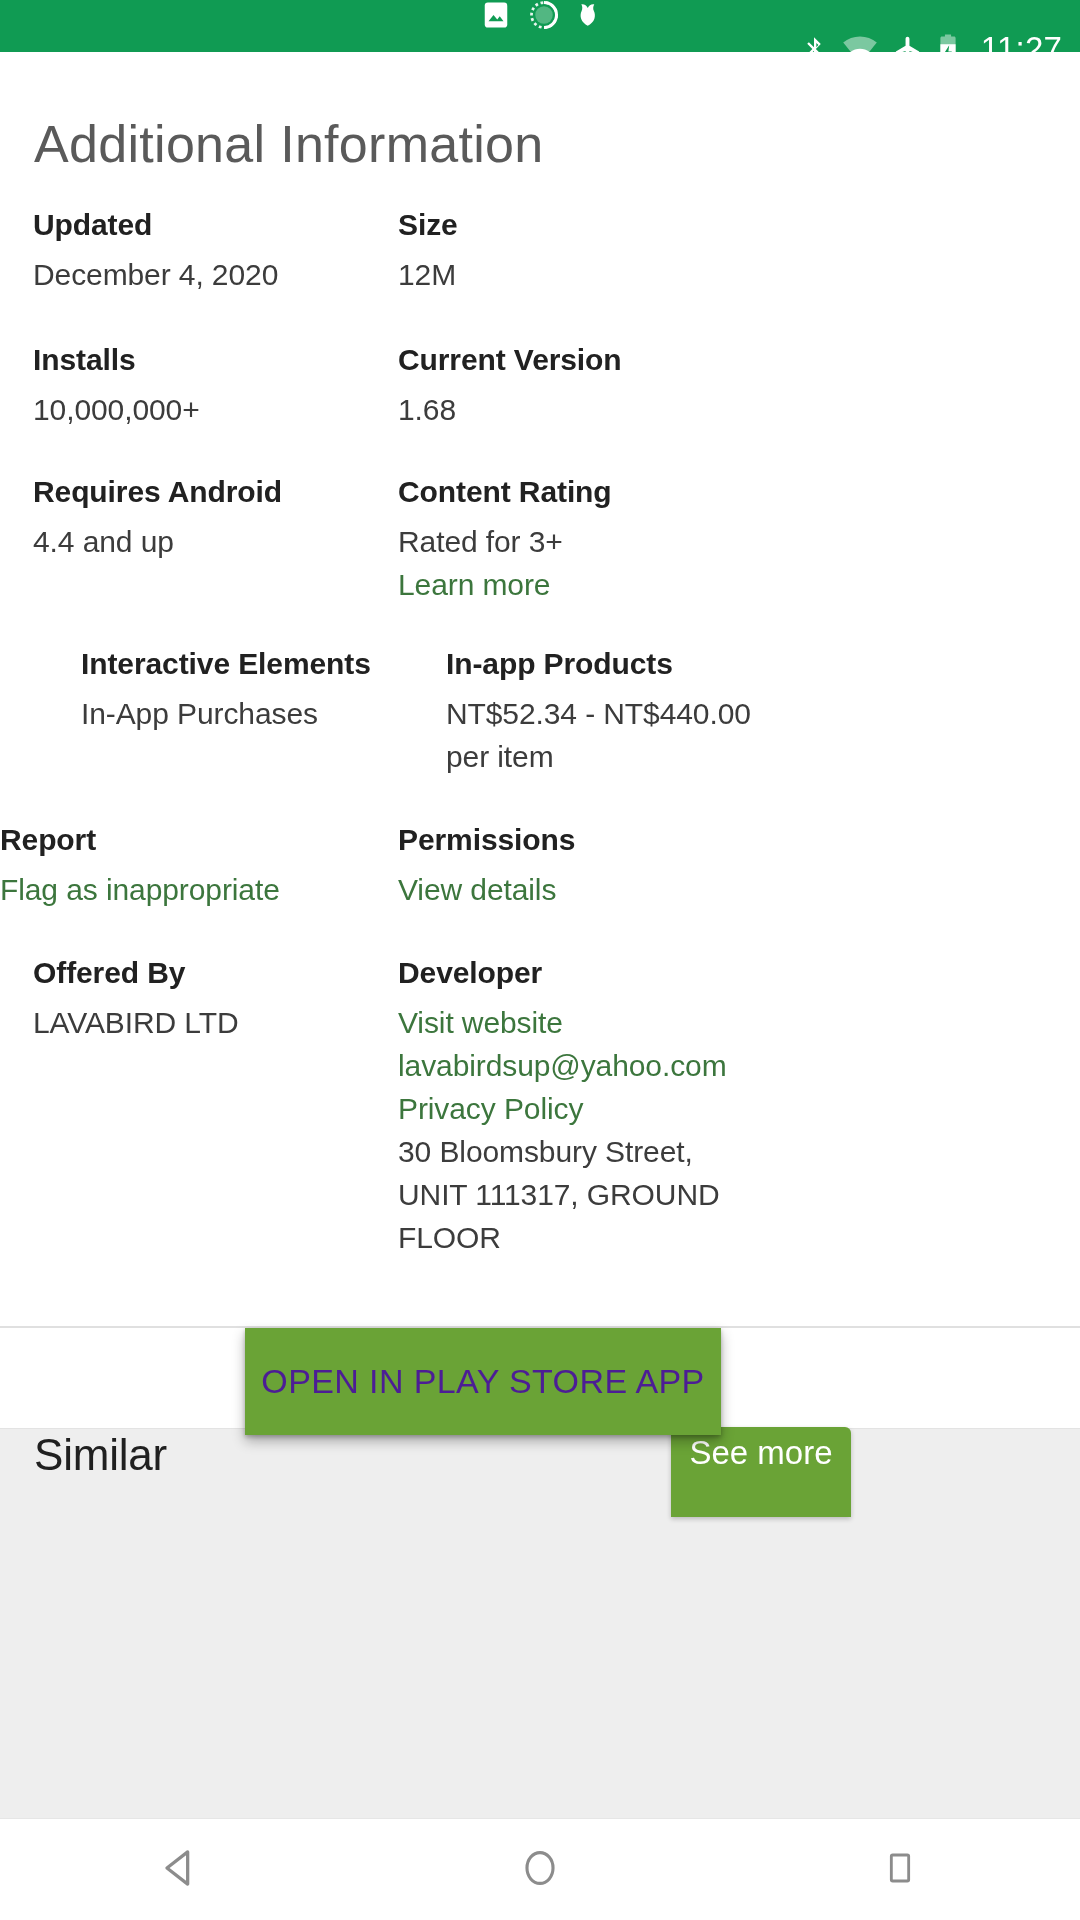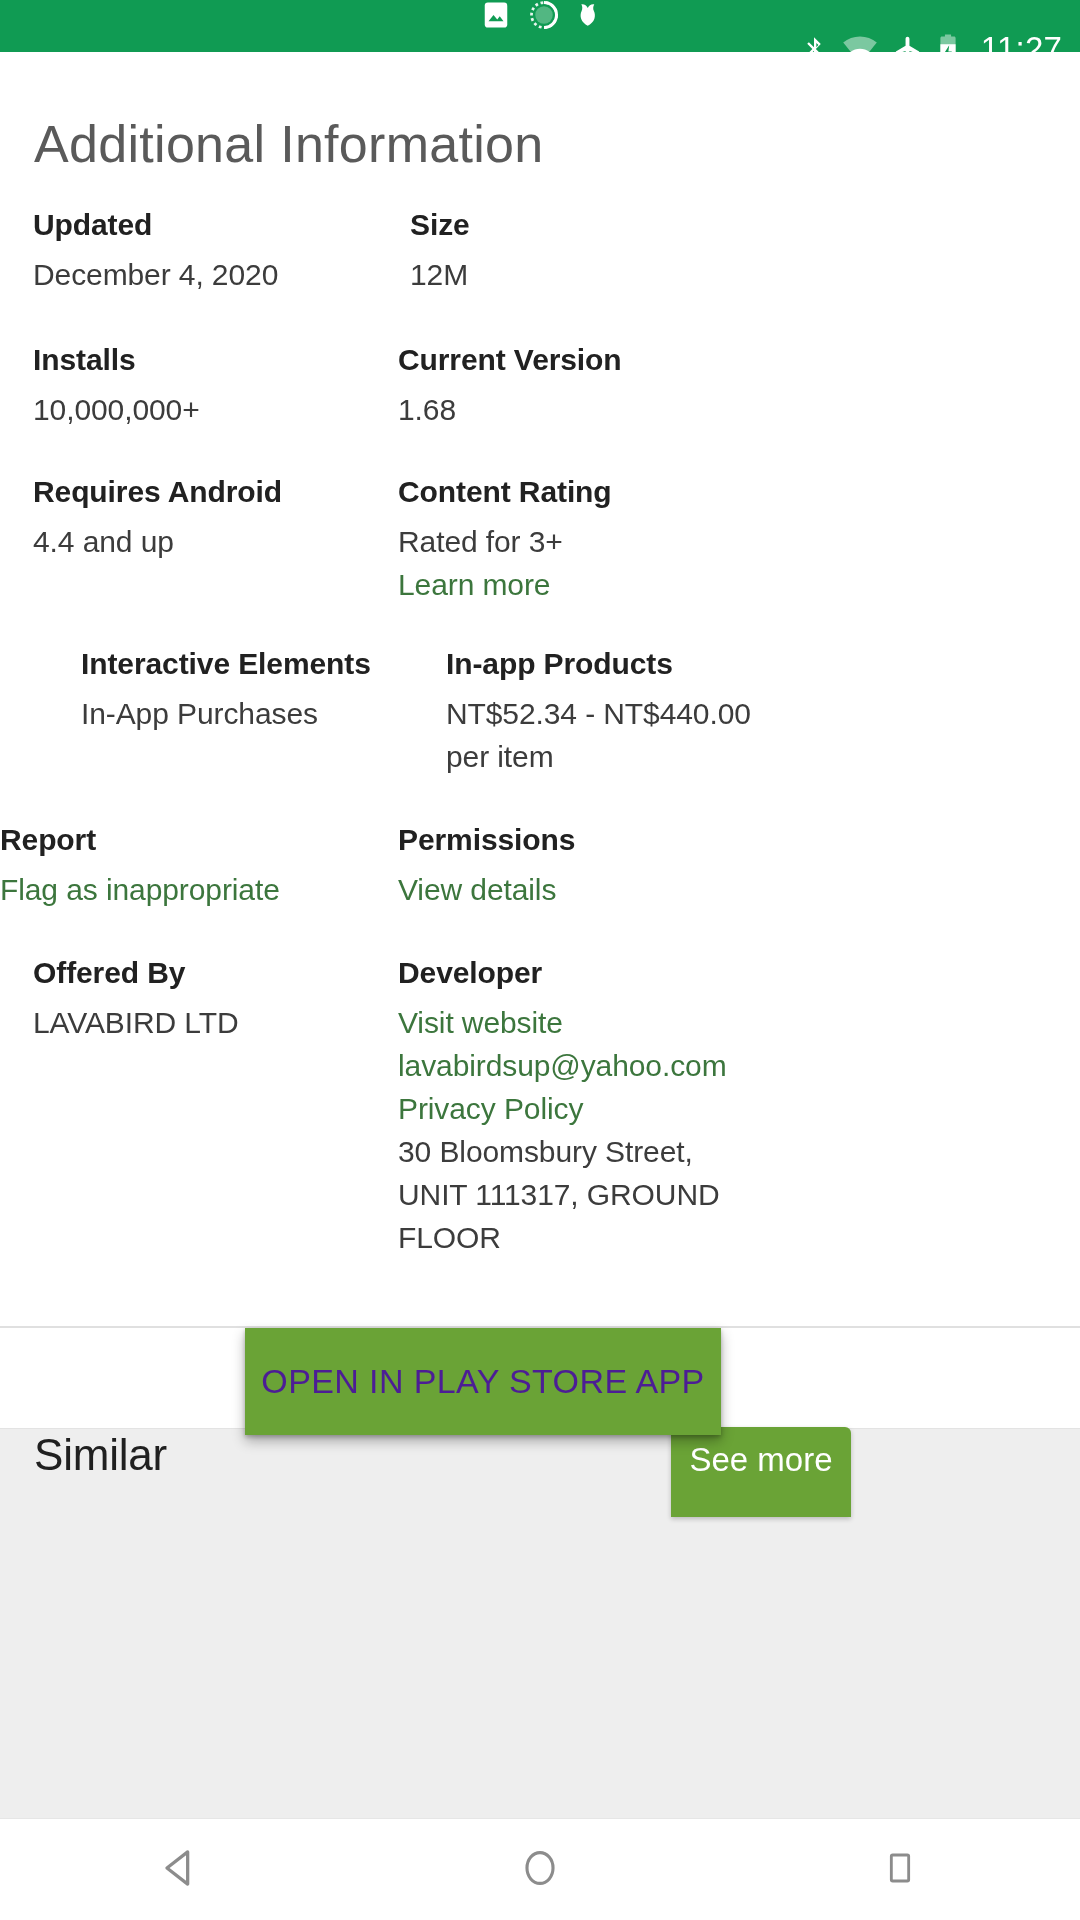--- a/index.html
+++ b/index.html
@@ -162,21 +162,21 @@
     width: 180px;
     height: 90px;
     background: #6aa336;
     border-radius: 6px 6px 0 0;
     color: #ffffff;
     font-size: 33px;
     font-weight: 500;
     display: flex;
     align-items: flex-start;
     justify-content: center;
-    padding-top: 14px;
+    padding-top: 7px;
     border: none;
     cursor: pointer;
     font-family: "Liberation Sans", sans-serif;
     box-shadow: 0 2px 5px rgba(0,0,0,0.22);
   }
 
   .open-play-btn {
     position: absolute;
     left: 245px;
     top: 1328px;
@@ -273,21 +273,21 @@
       <span class="status-clock">11:27</span>
     </div>
   </div>
 
   <div class="content">
 
     <div class="page-title">Additional Information</div>
 
     <div class="info-grid">
 
-      <div class="info-row" style="height:135px;gap:12px;">
+      <div class="info-row" style="height:135px;">
         <div class="info-col left">
           <div class="info-label">Updated</div>
           <div class="info-value">
             <span class="ln">December 4, 2020</span>
           </div>
         </div>
         <div class="info-col right">
           <div class="info-label">Size</div>
           <div class="info-value">
             <span class="ln">12M</span>

